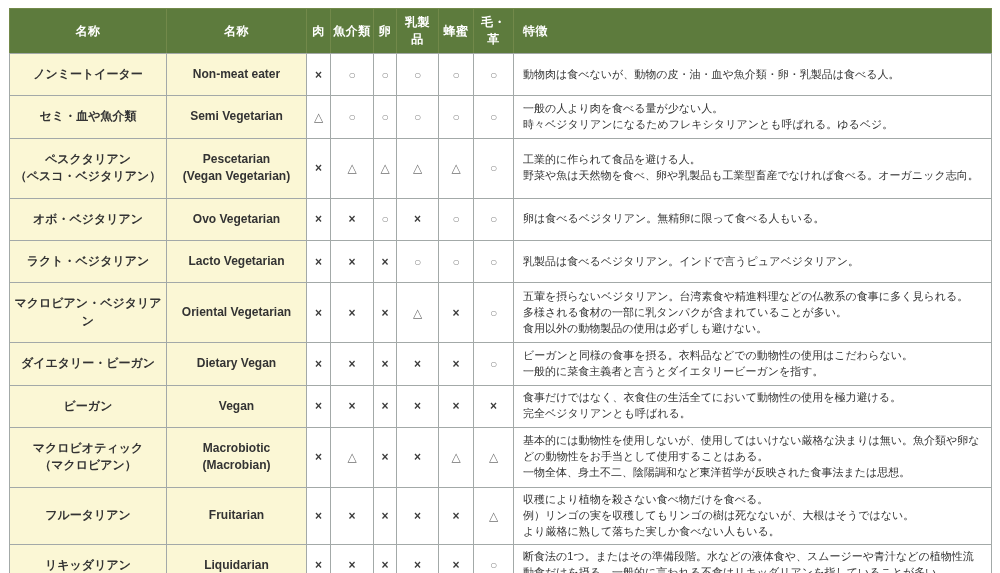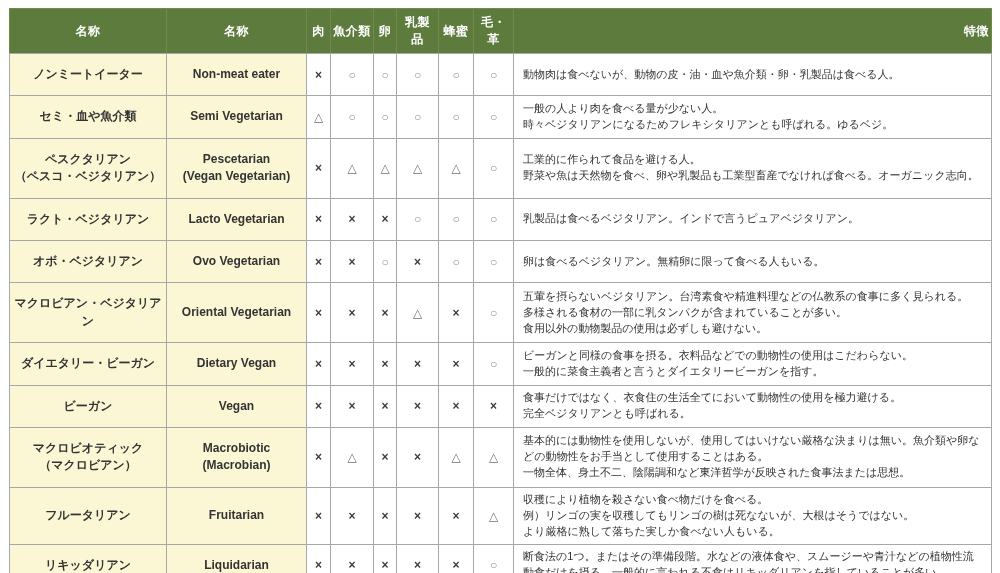--- a/index.html
+++ b/index.html
@@ -37,21 +37,21 @@
     background: var(--header_bg);
     color: var(--header_text);
     font-size: 12px;
     font-weight: bold;
     text-align: center;
     padding: 5px 2px;
     border-color: var(--header_border);
     border-bottom-color: var(--border_inner);
     letter-spacing: 0.5px;
   }
-  thead th.h-features { text-align: right; padding-left: 9px; }
+  thead th.h-features { text-align: left; padding-left: 9px; }
   td.name-ja, td.name-en {
     background: var(--name_cell_bg);
     font-weight: bold;
     text-align: center;
     vertical-align: middle;
     font-size: 12px;
     line-height: 1.45;
     padding: 12px 3px;
     white-space: pre-line;
   }
@@ -138,41 +138,41 @@
     <td class="mark mk-t">△</td>
     <td class="mark mk-t">△</td>
     <td class="mark mk-t">△</td>
     <td class="mark mk-t">△</td>
     <td class="mark mk-o">○</td>
     <td class="features">工業的に作られて食品を避ける人。
 野菜や魚は天然物を食べ、卵や乳製品も工業型畜産でなければ食べる。オーガニック志向。</td>
   </tr>
 
   <tr>
+    <td class="name-ja">オボ・ベジタリアン</td>
+    <td class="name-en">Ovo Vegetarian</td>
+    <td class="mark mk-x">×</td>
+    <td class="mark mk-x">×</td>
+    <td class="mark mk-o">○</td>
+    <td class="mark mk-x">×</td>
+    <td class="mark mk-o">○</td>
+    <td class="mark mk-o">○</td>
+    <td class="features">卵は食べるベジタリアン。無精卵に限って食べる人もいる。</td>
+  </tr>
+
+  <tr>
     <td class="name-ja">ラクト・ベジタリアン</td>
     <td class="name-en">Lacto Vegetarian</td>
     <td class="mark mk-x">×</td>
     <td class="mark mk-x">×</td>
     <td class="mark mk-x">×</td>
     <td class="mark mk-o">○</td>
     <td class="mark mk-o">○</td>
     <td class="mark mk-o">○</td>
     <td class="features">乳製品は食べるベジタリアン。インドで言うピュアベジタリアン。</td>
-  </tr>
-
-  <tr>
-    <td class="name-ja">オボ・ベジタリアン</td>
-    <td class="name-en">Ovo Vegetarian</td>
-    <td class="mark mk-x">×</td>
-    <td class="mark mk-x">×</td>
-    <td class="mark mk-o">○</td>
-    <td class="mark mk-x">×</td>
-    <td class="mark mk-o">○</td>
-    <td class="mark mk-o">○</td>
-    <td class="features">卵は食べるベジタリアン。無精卵に限って食べる人もいる。</td>
   </tr>
 
 
   <tr>
     <td class="name-ja">マクロビアン・ベジタリアン</td>
     <td class="name-en">Oriental Vegetarian</td>
     <td class="mark mk-x">×</td>
     <td class="mark mk-x">×</td>
     <td class="mark mk-x">×</td>
     <td class="mark mk-t">△</td>

